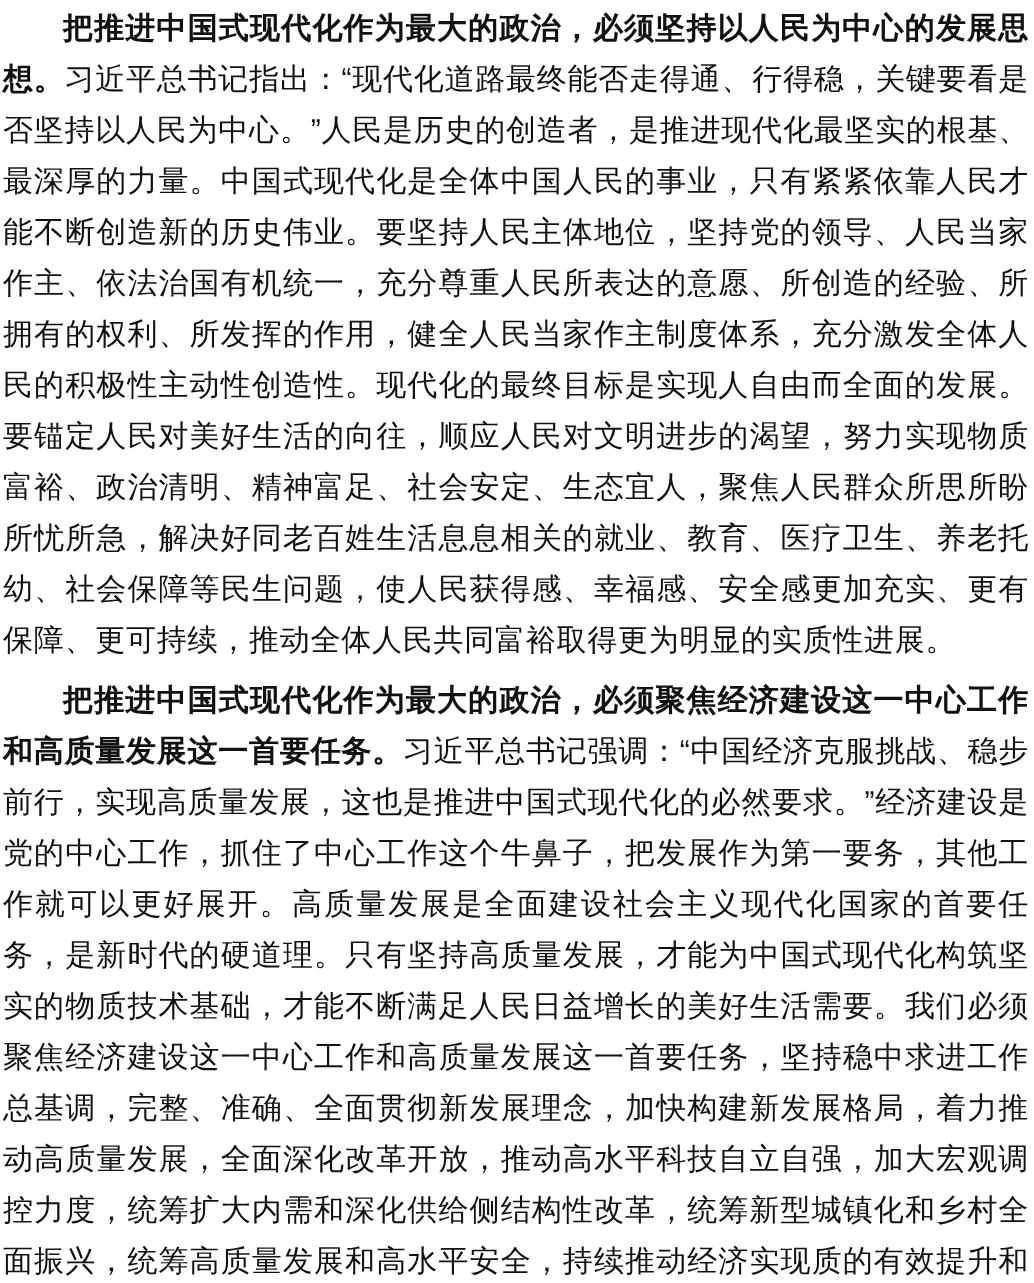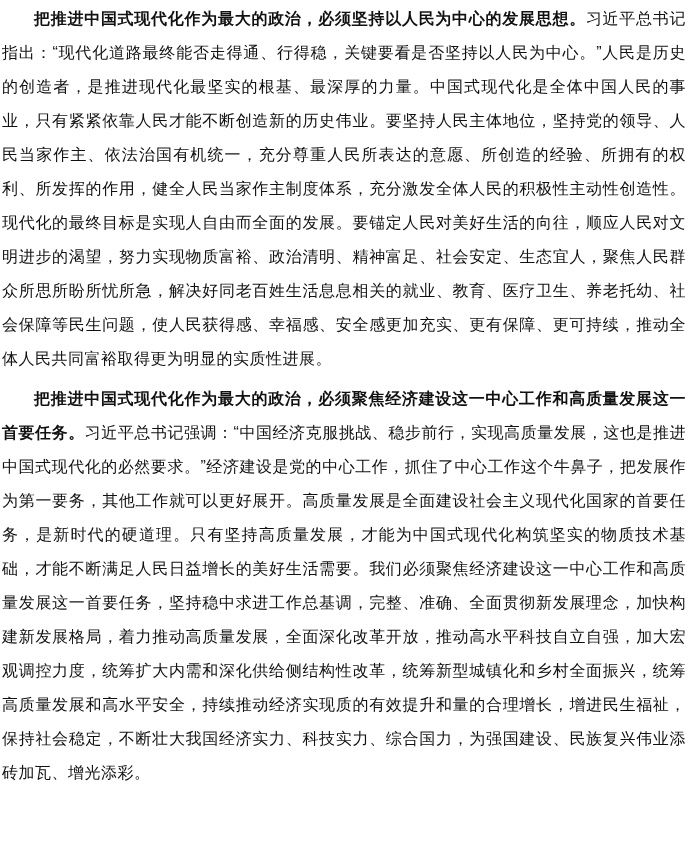--- a/index.html
+++ b/index.html
@@ -8,21 +8,21 @@
     background: #ffffff;
   }
   .page {
     width: 689px;
     height: 855px;
     box-sizing: border-box;
     padding: 2px 3px 0 2px;
     overflow: hidden;
     background: #ffffff;
     font-family: "Liberation Sans", "DejaVu Sans", sans-serif;
-    font-size: 16px;
+    font-size: 20px;
     line-height: 34px;
     color: #111111;
     text-align: justify;
     text-justify: inter-ideograph;
     letter-spacing: 0.5px;
   }
   .paragraph {
     margin: 0 0 6px 0;
     text-indent: 2em;
   }

